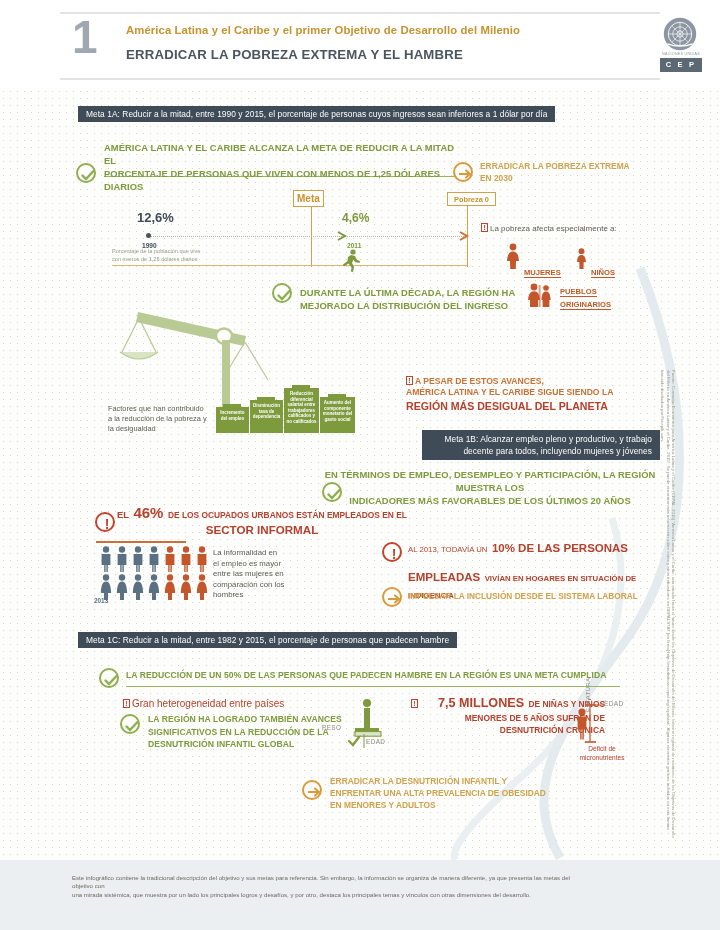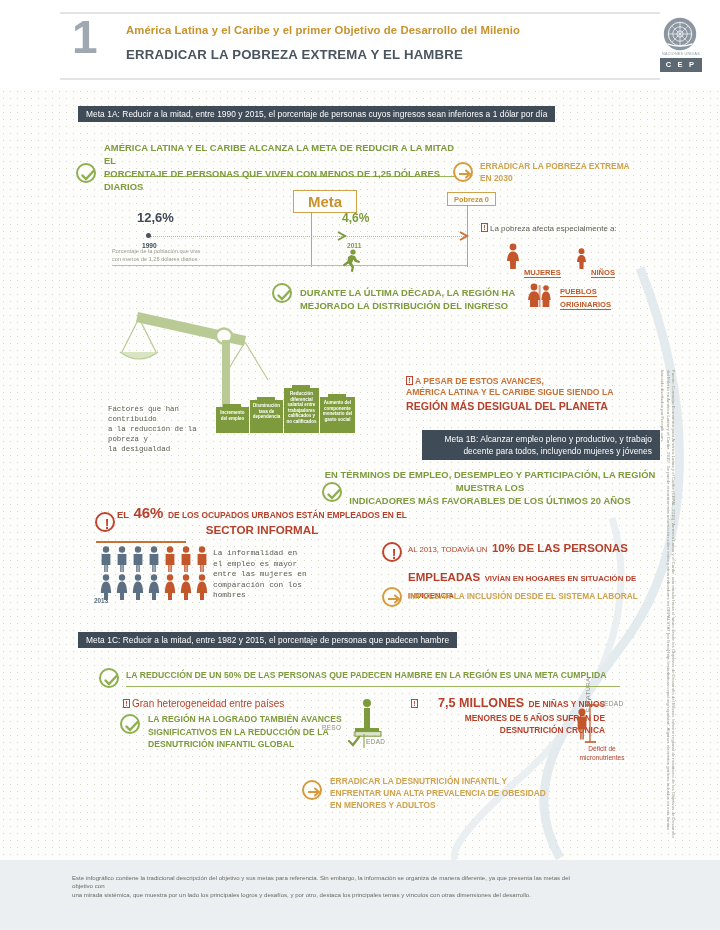--- a/index.html
+++ b/index.html
@@ -65,21 +65,21 @@
   
   .blk { position:absolute; z-index:4; }
 
   .hl-green {
     color:#7d9a3c; font-weight:bold; font-size:9.4px; line-height:13px;
     letter-spacing:0.05px;
   }
   .hl-gold {
     color:#cfa24d; font-weight:bold; font-size:8.4px; line-height:11.5px;
   }
-  .body-sm { font-size:8.2px; color:#5c5c52; line-height:11.5px;font-family:Liberation Mono, monospace; }
+  .body-sm { font-size:8.2px; color:#5c5c52; line-height:11.5px; }
   .tiny { font-size:5.6px; color:#9b9b8e; line-height:7.5px; }
 
   
   .badge {
     position:absolute; width:20px; height:20px; border-radius:50%;
     border:2px solid; z-index:5; background:#fdfdfb;
   }
   .badge svg { display:block; }
   .badge.green { border-color:#8fae4e; }
   .badge.orange { border-color:#d79a3c; }
@@ -95,21 +95,21 @@
   .underline-orange { height:1.8px; background:#c87137; position:absolute; z-index:3; }
   .underline-gold { height:1.2px; background:#d9b877; position:absolute; z-index:3; }
 
   
   .tl-axis {
     position:absolute; border-top:1.6px dotted #b9b3a2; z-index:3;
   }
   .tl-dot { position:absolute; width:5px; height:5px; border-radius:50%; background:#4a5560; z-index:4; }
   .tl-flag {
     position:absolute; border:1.3px solid #cfa24d; background:#fdfdfb;
-    font-size:15px; font-weight:bold; color:#c8922f; padding:2px 14px; z-index:5;
+    font-size:10px; font-weight:bold; color:#c8922f; padding:2px 3px; z-index:5;
   }
   .tl-vline { position:absolute; width:1.3px; background:#cfa24d; z-index:3; }
   .tl-num { position:absolute; font-weight:bold; z-index:4; }
   .tl-year { position:absolute; font-size:6.6px; z-index:4; }
 
   
   .people-row { position:absolute; display:flex; gap:2px; z-index:4; }
 
   
   .ulink { color:#c05a2a; font-size:7.6px; font-weight:bold; border-bottom:1px solid #c05a2a; }

